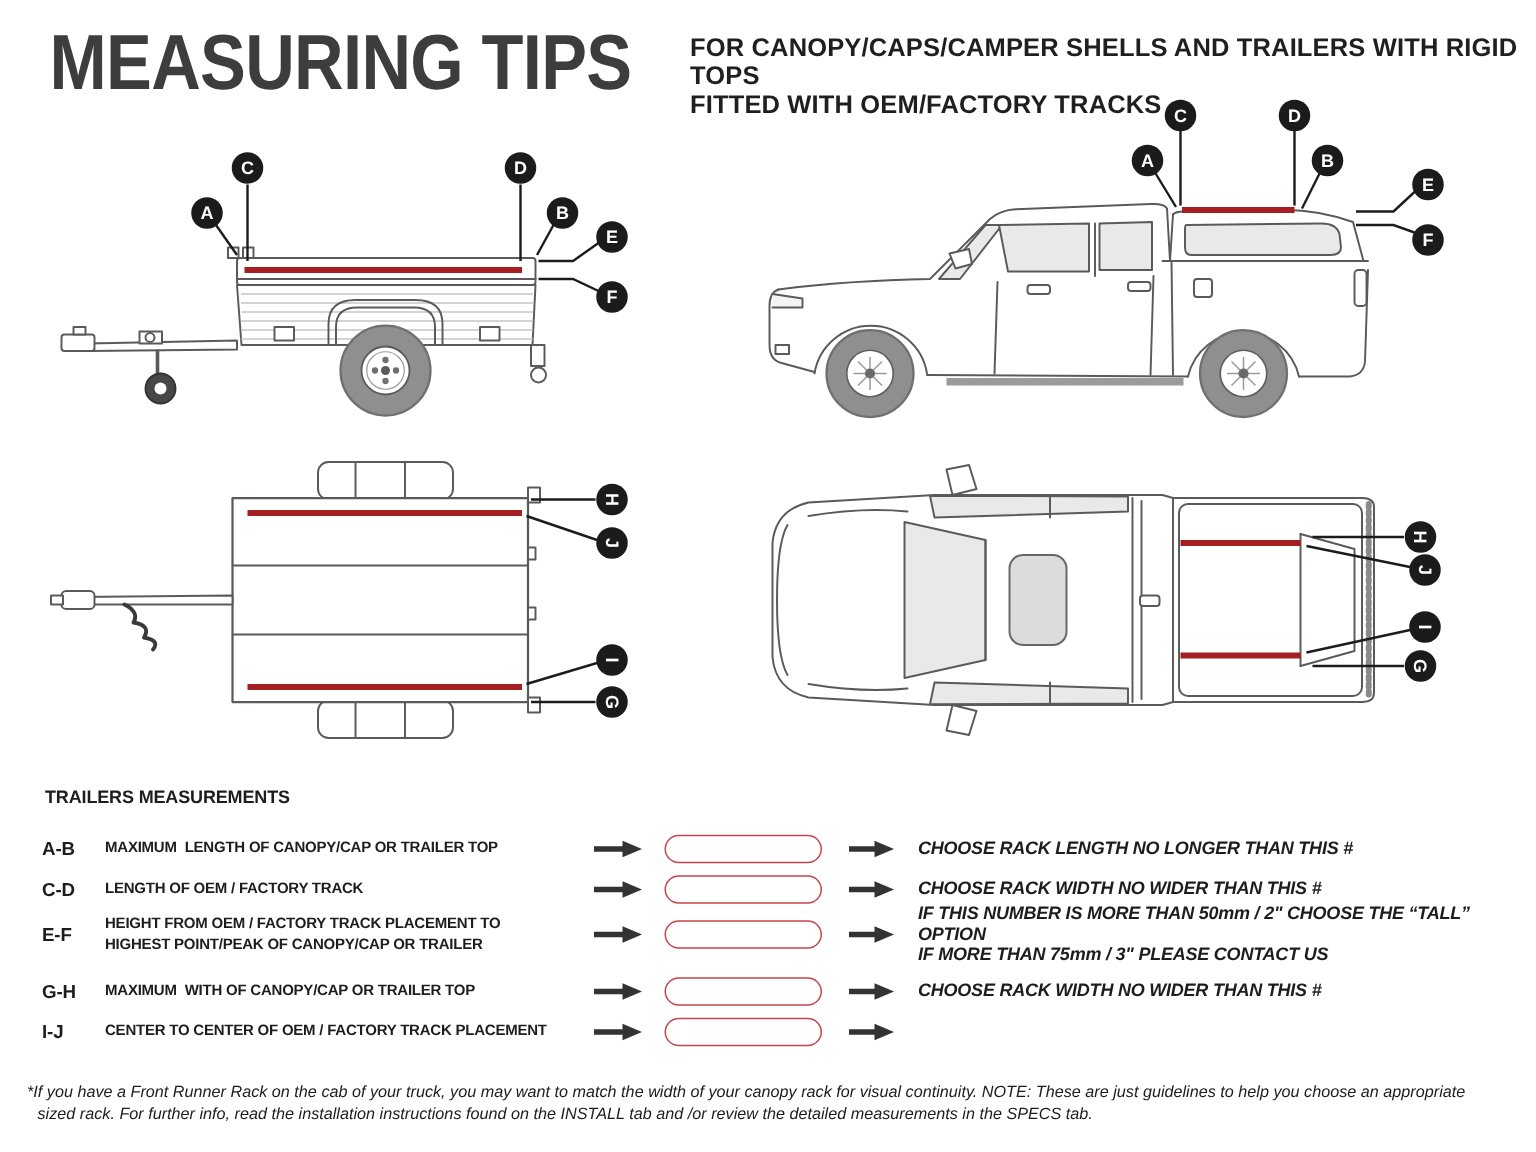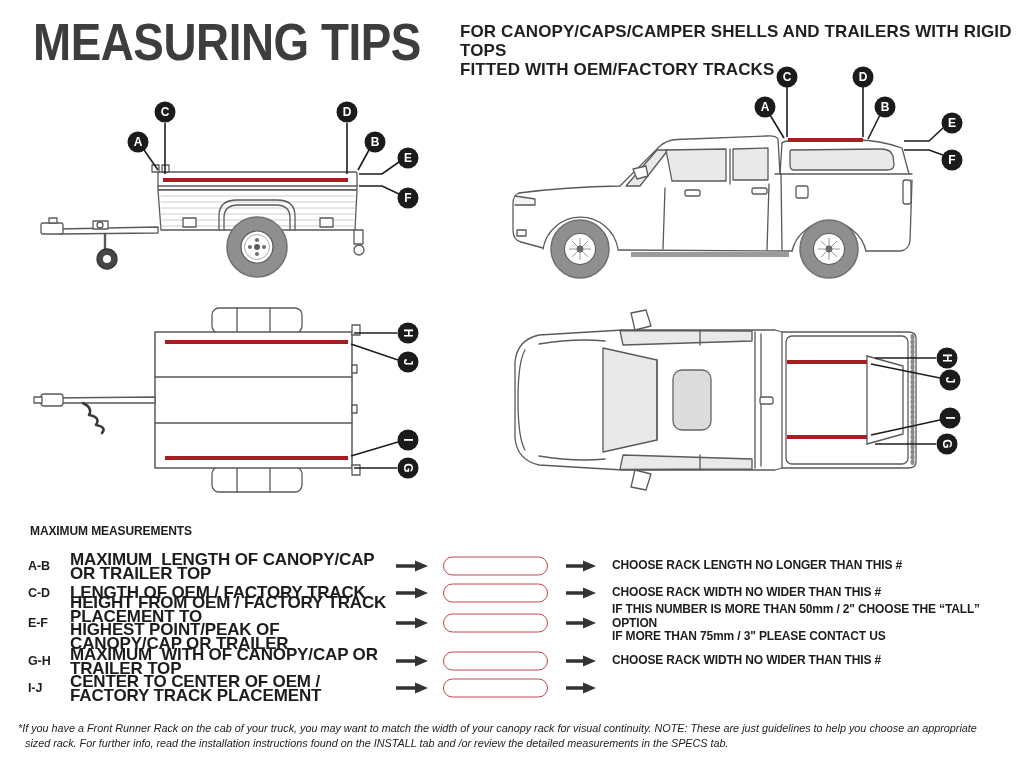--- a/index.html
+++ b/index.html
@@ -22,28 +22,28 @@
   .callout text{fill:#ffffff;font-size:12px;font-weight:bold;text-anchor:middle;
                 font-family:"Liberation Sans",sans-serif;}
   
   .legend{position:absolute;left:30px;top:524px;display:flex;gap:14px;font-size:12px;
           font-weight:bold;letter-spacing:-.1px;color:#1d1d1d;}
   .legend .note{color:#d21f26;}
   .mrow{position:absolute;left:0;width:1024px;height:22px;}
   .mrow.tall{height:36px;}
   .mrow>*{position:absolute;top:50%;transform:translateY(-50%);}
   .key{left:28px;font-size:12.5px;font-weight:bold;color:#1d1d1d;letter-spacing:-.1px;}
-  .desc{left:70px;width:325px;font-size:17px;font-weight:bold;color:#1d1d1d;
+  .desc{left:70px;width:325px;font-size:10px;font-weight:bold;color:#1d1d1d;
         white-space:pre-wrap;line-height:13.5px;letter-spacing:-.15px;}
   .arrow1{left:396px;}
   .pill{left:443px;width:103px;height:17px;border:1.5px solid #c2464b;border-radius:10px;
         background:#fff;}
   .arrow2{left:566px;}
   .result{left:612px;width:400px;font-size:12px;font-weight:bold;color:#1d1d1d;
-          white-space:pre-wrap;line-height:13.5px;letter-spacing:-.15px;}
+          white-space:pre-wrap;line-height:13.5px;letter-spacing:-.15px;font-style:italic;}
   .arrow1 svg,.arrow2 svg{display:block;}
   
   .footnote{position:absolute;left:18px;top:721px;width:1000px;font-size:10.8px;
             line-height:14.5px;color:#1c1c1c;white-space:pre-line;
             padding-left:7px;text-indent:-7px;font-style:italic;}
 </style>
 </head>
 <body>
 
 <div class="page">
@@ -328,21 +328,21 @@
       <circle cx="445" cy="118" r="10.5"></circle>
         <text x="445" y="122.2" transform="rotate(90 445 118)">I</text>
       </g>
     <g class="callout">
       <circle cx="442" cy="144" r="10.5"></circle>
         <text x="442" y="148.2" transform="rotate(90 442 144)">G</text>
       </g>
   </svg>
 
   <div class="legend">
-    <span>MAXIMUM MEASUREMENTS</span>
+    <span>TRAILERS MEASUREMENTS</span>
   </div>
 
   <div class="mrow" style="top:555px">
     <span class="key">A-B</span>
     <span class="desc">MAXIMUM  LENGTH OF CANOPY/CAP OR TRAILER TOP</span>
     <span class="arrow1">
         <svg width="32" height="12" viewBox="0 0 32 12">
           <path d="M0,4.2 H19 V0.5 L32,6 L19,11.5 V7.8 H0 Z" fill="#333333"></path>
         </svg>
       </span>

